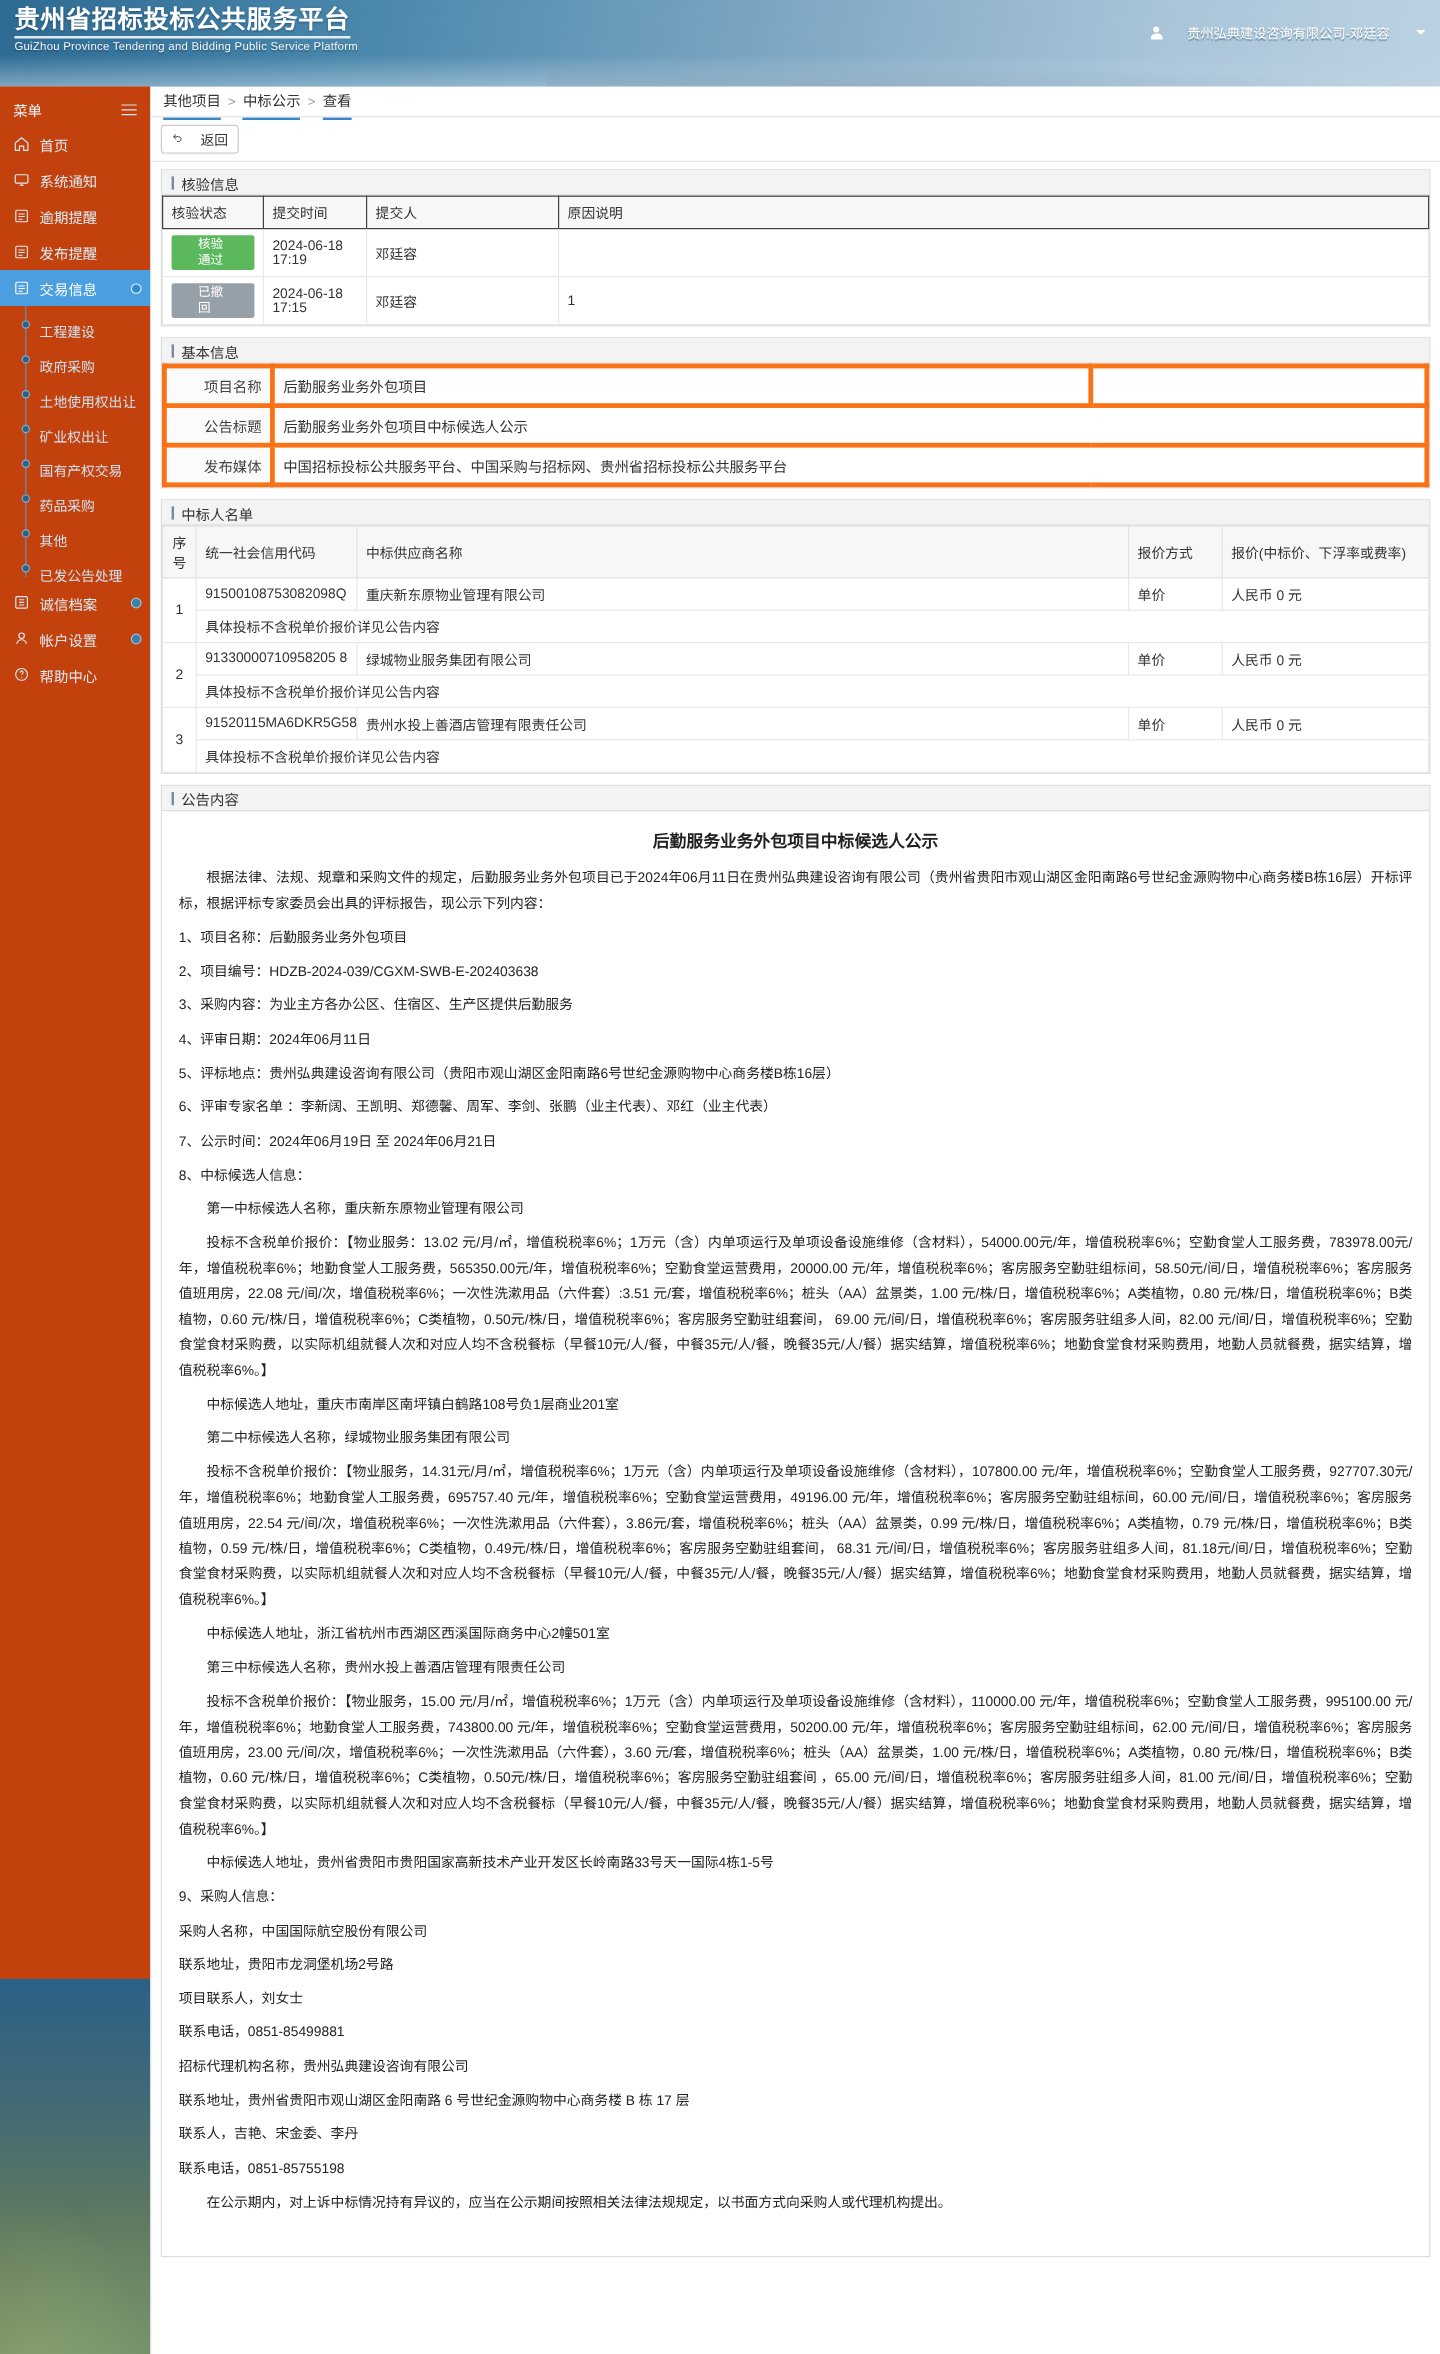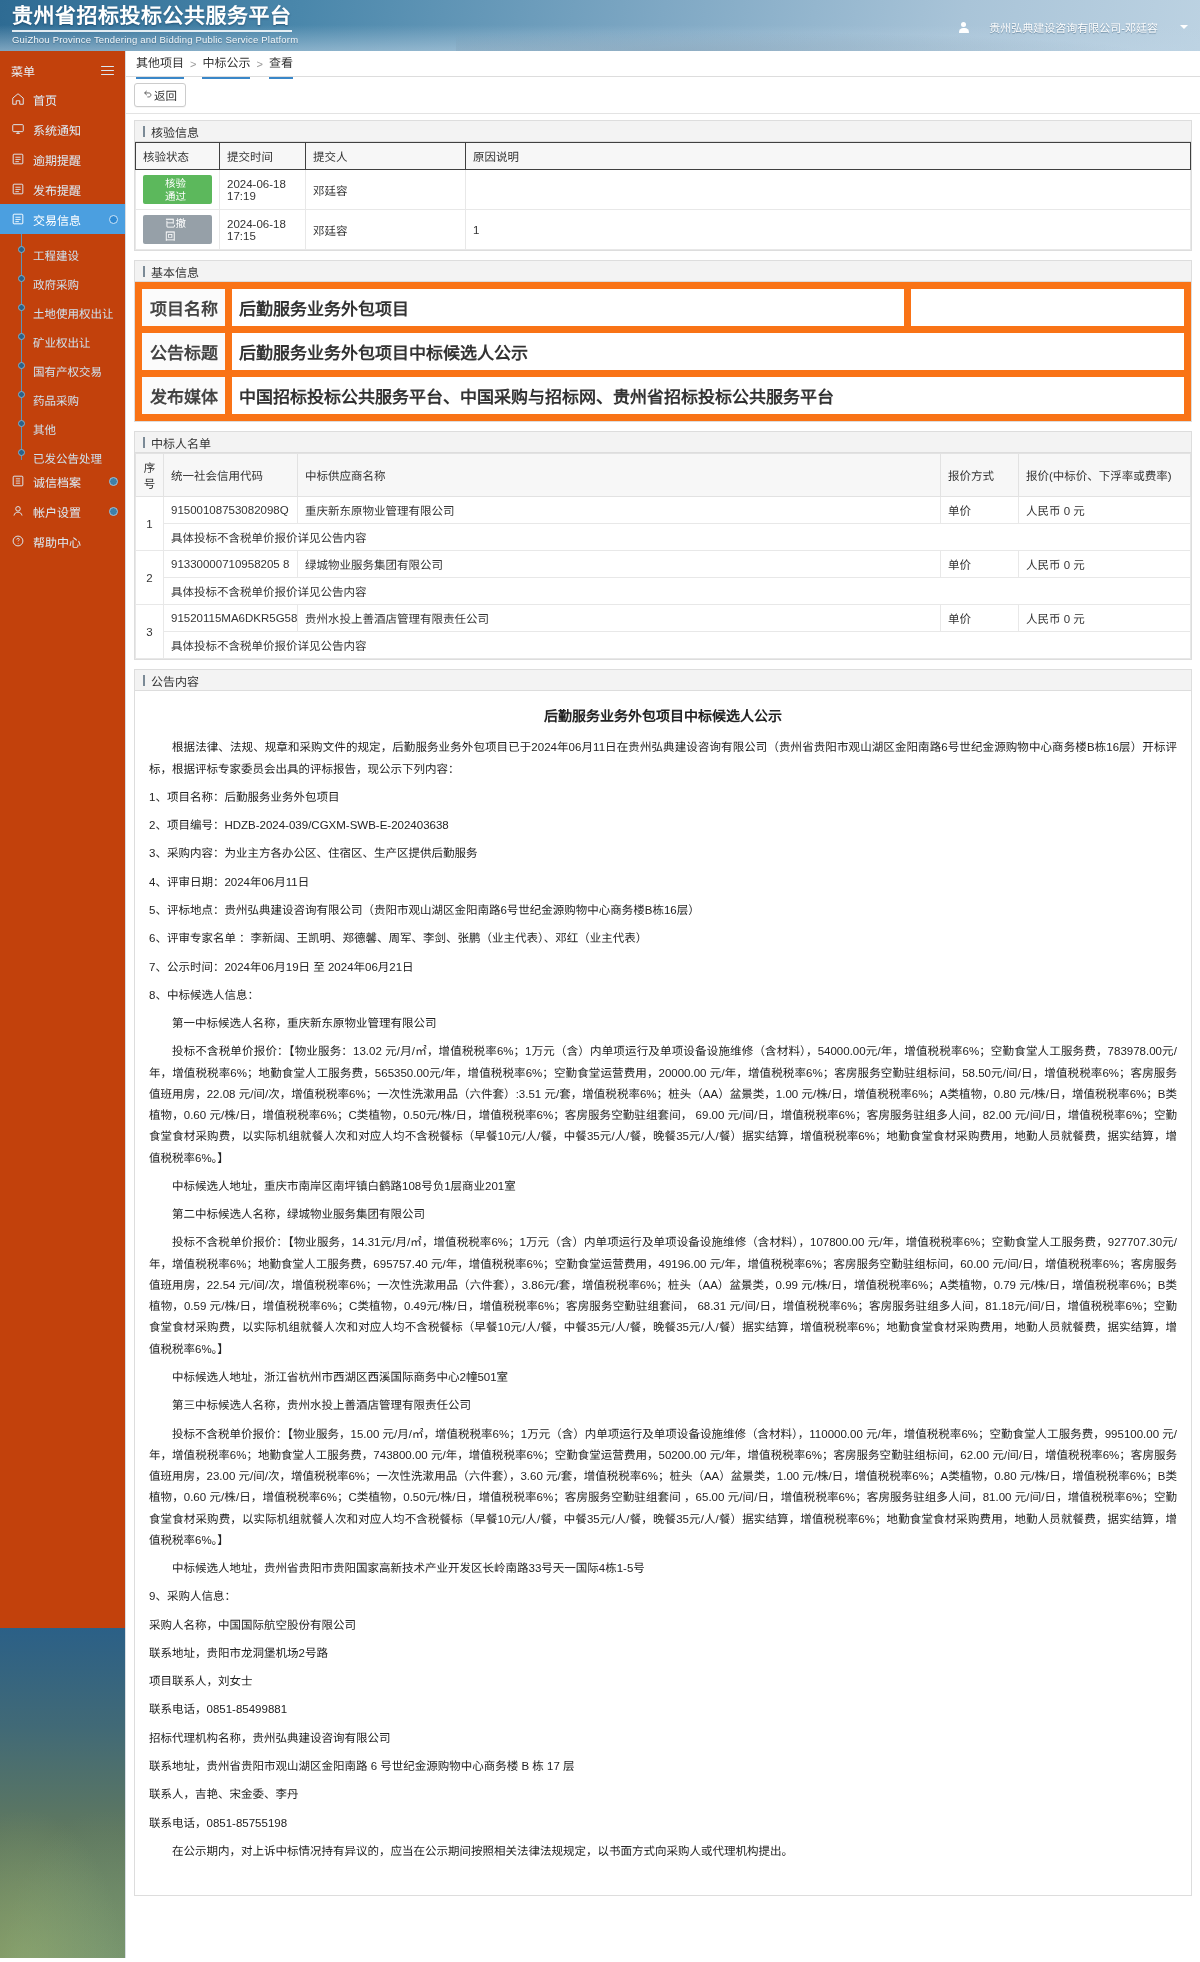--- a/index.html
+++ b/index.html
@@ -9,21 +9,21 @@
     font-family: "Liberation Sans", "DejaVu Sans", sans-serif;
     font-size: 12px;
     color: #333;
     background: #fff;
     width: 1200px;
   }
   .page { width:1200px; position:relative; }
 
   
   .header {
-    height: 51px;
+    height: 72px;
     background: linear-gradient(100deg, #2e6b93 0%, #4a87ab 25%, #7fa8c4 55%, #a9c4d8 80%, #bcd2e2 100%);
     position: relative;
     overflow: hidden;
   }
   .header:before {
     content:""; position:absolute; left:0; right:0; bottom:0; height:26px;
     background: linear-gradient(180deg, rgba(255,255,255,0) 0%, rgba(190,212,228,.55) 100%);
   }
   .header:after {
     content:""; position:absolute; right:0; bottom:0; width:62%; height:22px;
@@ -106,21 +106,21 @@
   .main { flex:1 1 auto; background:#fff; border-left:1px solid #d8dde2; }
   .crumb-bar {
     height:26px; border-bottom:1px solid #ddd; background:#fff;
     display:flex; align-items:center; padding:0 10px; gap:6px; font-size:12px; color:#333;
   }
   .crumb { position:relative; padding-bottom:4px; cursor:pointer; }
   .crumb:after{ content:""; position:absolute; left:0; right:0; bottom:-5px; height:2px; background:#3a87c8; }
   .crumb-sep { color:#999; font-size:11px; }
   .toolbar { padding:6px 8px; border-bottom:1px solid #e3e3e3; background:#fff; }
   .btn-back {
-    display:inline-flex; align-items:center; gap:1px;
+    display:inline-flex; align-items:center; gap:14px;
     border:1px solid #ccc; background:#fff; border-radius:3px;
     font-size:11.5px; color:#333; padding:3px 8px; cursor:pointer;
     box-shadow:0 1px 0 rgba(0,0,0,.04);
   }
   .content { padding:6px 8px 0 8px; }
 
   
   .panel { border:1px solid #ddd; margin-bottom:9px; background:#fff; }
   .panel-head {
     background:#f3f3f3; border-bottom:1px solid #ddd; height:21px;
@@ -139,21 +139,21 @@
   }
   .badge {
     display:inline-block; color:#fff; font-size:10.5px; border-radius:2px;
     padding:2px 22px; line-height:1.2;
   }
   .badge-pass { background:#5cb85c; }
   .badge-withdraw { background:#96a0a8; }
 
   
   table.info { width:100%; border-collapse:collapse; table-layout:fixed; }
-  table.info td { border:7px solid #f97316; font-size:17px; padding:6px 7px; height:24px;font-weight:bold; }
+  table.info td { border:4px solid #f97316; font-size:12px; padding:6px 7px; height:24px; }
   td.lbl { width:90px; text-align:right; color:#444; background:#fbfbfb; border-right:none; }
   td.val { color:#333; border-left:none; }
   td.blank { width:280px; }
 
   
   table.bid { width:100%; border-collapse:collapse; table-layout:fixed; }
   table.bid th {
     background:#f7f7f7; border:1px solid #e2e2e2; font-weight:normal;
     font-size:11.5px; color:#333; text-align:left; padding:5px 7px;
   }

